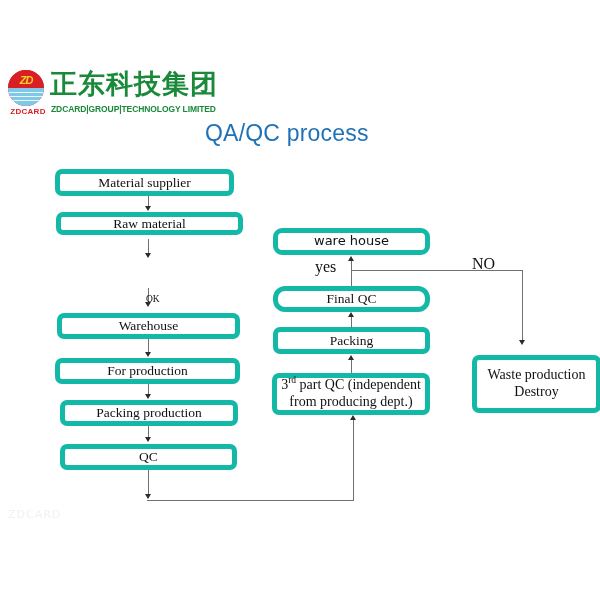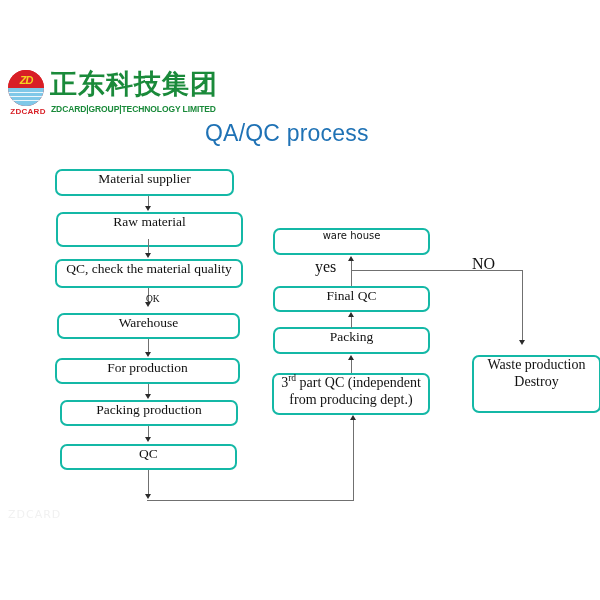--- a/index.html
+++ b/index.html
@@ -110,34 +110,36 @@
     font-size: 23px;
     color: #1f72b5;
     letter-spacing: .2px;
     white-space: nowrap;
   }
 
   
   .node {
     position: absolute;
     box-sizing: border-box;
-    border: 2px solid #14b8a6;
+    border: 5px solid #14b8a6;
     border-radius: 7px;
     background: #ffffff;
     display: flex;
+    align-items: center;
     justify-content: center;
     text-align: center;
     font-family: "Liberation Serif", serif;
     font-size: 13.5px;
     color: #111111;
     line-height: 1.12;
   }
   .node.sans {
     font-family: "DejaVu Sans", sans-serif;
-    font-size: 10px;
+    font-size: 13px;
+    border-radius: 9px;
   }
   .node.small {
     font-size: 14px;
     line-height: 1.2;
   }
   .node.two-line {
     font-size: 14px;
     line-height: 1.18;
   }
 
@@ -210,27 +212,24 @@
     <div id="logo-cn">正东科技集团</div>
     <div id="logo-en">ZDCARD|GROUP|TECHNOLOGY LIMITED</div>
   </div>
 
   <div id="title">QA/QC process</div>
 
   <div class="node" style="left:55px; top:169px; width:179px; height:27px;">
     <span>Material supplier</span>
   </div>
 
-  <div class="node" style="left:56px; top:212px; width:187px; height:35px;">
+  <div class="node" style="left:56px; top:212px; width:187px; height:23px;">
     <span>Raw material</span>
   </div>
 
-  <div class="node" style="left:55px; top:259px; width:188px; height:29px;">
-    <span>QC, check the material quality</span>
-  </div>
 
   <div class="node" style="left:57px; top:313px; width:183px; height:26px;">
     <span>Warehouse</span>
   </div>
 
   <div class="node" style="left:55px; top:358px; width:185px; height:26px;">
     <span>For production</span>
   </div>
 
   <div class="node" style="left:60px; top:400px; width:178px; height:26px;">
@@ -264,21 +263,21 @@
   <div class="arrow-down" style="left:145px; top:494px;"></div>
 
   <div class="hline" style="left:147px; top:500px; width:207px;"></div>
   <div class="vline" style="left:353px; top:420px; height:81px;"></div>
   <div class="arrow-up" style="left:350px; top:415px;"></div>
 
   <div class="node sans" style="left:273px; top:228px; width:157px; height:27px;">
     <span>ware house</span>
   </div>
 
-  <div class="node" style="left:273px; top:286px; width:157px; height:26px;">
+  <div class="node" style="left:273px; top:286px; width:157px; height:26px;border-radius:12px;">
     <span>Final QC</span>
   </div>
 
   <div class="node" style="left:273px; top:327px; width:157px; height:27px;">
     <span>Packing</span>
   </div>
 
   <div class="node small" style="left:272px; top:373px; width:158px; height:42px;">
     <span>
       <span>3</span><span class="sup">rd</span><span> part QC (independent</span><br>

